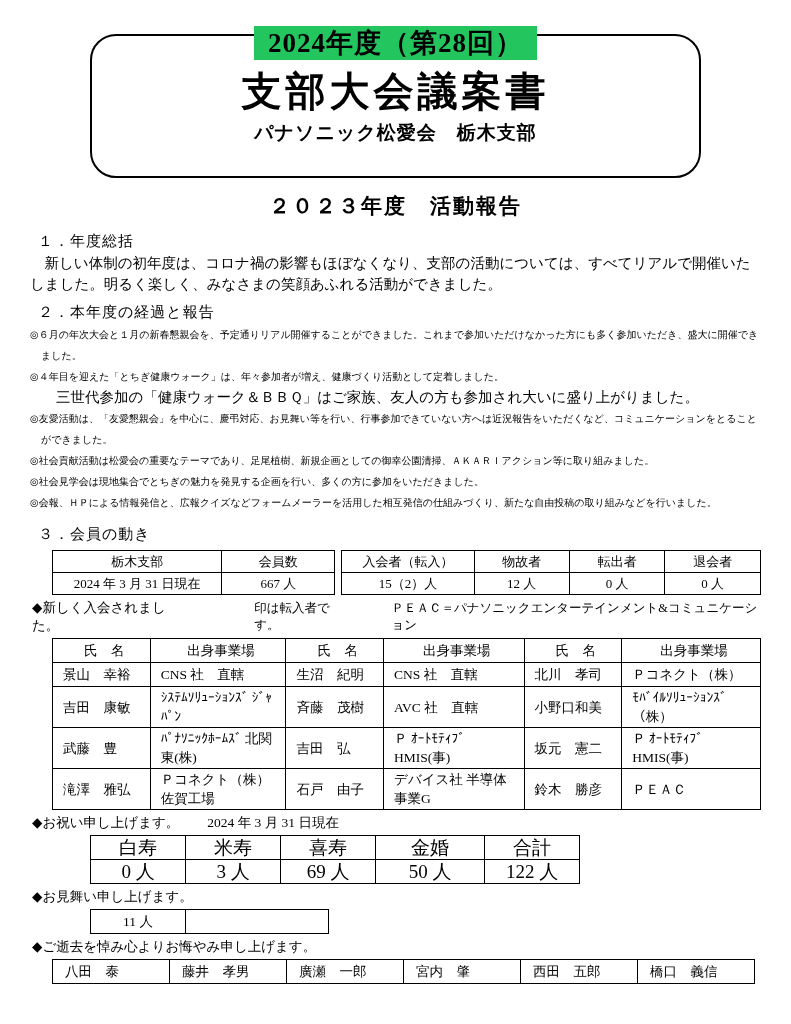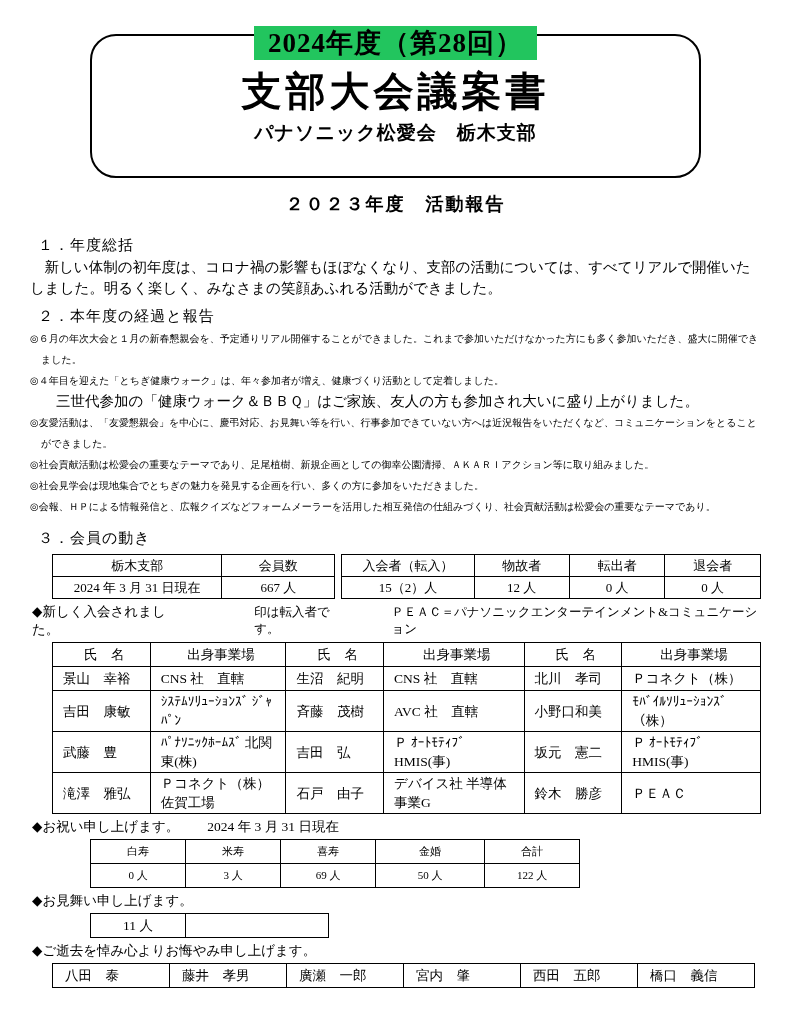--- a/index.html
+++ b/index.html
@@ -65,25 +65,25 @@
     font-size: 19px;
     font-weight: bold;
     letter-spacing: 1px;
     line-height: 26px;
     margin-top: 2px;
   }
 
   
   .doc-title {
     text-align: center;
-    font-size: 18px;
+    font-size: 21px;
     font-weight: bold;
     letter-spacing: 2px;
     margin-top: 14px;
-    margin-bottom: 20px;
+    margin-bottom: 12px;
   }
 
   h2.sec {
     font-size: 15px;
     font-weight: normal;
     margin: 8px 0 2px 8px;
     letter-spacing: 1px;
   }
   p.body {
     font-size: 14.5px;
@@ -139,21 +139,21 @@
     padding-left: 10px;
     height: 21px;
     font-size: 13.5px;
   }
   .t-names td.shaded { background: #ebebeb; }
   .t-names td.ctr { text-align: center; }
   .small { font-size: 10.5px; }
   .xsmall { font-size: 9.5px; }
 
   .t-celebr { margin-left: 60px; margin-top: 3px; }
-  .t-celebr td { width: 86px; height: 21px; font-size: 11px; margin-left: 48px;}
+  .t-celebr td { width: 86px; height: 21px; font-size: 19px; margin-left: 48px;}
   .t-celebr td.wide { width: 100px; }
 
   .t-sick { margin-left: 60px; margin-top: 3px; }
   .t-sick td { width: 86px; height: 21px; font-size: 13.5px; }
   .t-sick td.blank { width: 134px; border-left: 1px solid #000;}
 
   .t-mourn { margin-left: 22px; margin-top: 3px; }
   .t-mourn td {
     text-align: left;
     padding-left: 12px;
@@ -190,21 +190,21 @@
 
   <p class="bullet"><span>◎</span><span>４年目を迎えた「とちぎ健康ウォーク」は、年々参加者が増え、健康づくり活動として定着しました。</span></p>
   <p class="indent1">三世代参加の「健康ウォーク＆ＢＢＱ」はご家族、友人の方も参加され大いに盛り上がりました。</p>
 
   <p class="bullet"><span>◎</span><span>友愛活動は、「友愛懇親会」を中心に、慶弔対応、お見舞い等を行い、行事参加できていない方へは近況報告をいただくなど、コミュニケーションをとることができました。</span></p>
 
   <p class="bullet"><span>◎</span><span>社会貢献活動は松愛会の重要なテーマであり、足尾植樹、新規企画としての御幸公園清掃、ＡＫＡＲＩアクション等に取り組みました。</span></p>
 
   <p class="bullet"><span>◎</span><span>社会見学会は現地集合でとちぎの魅力を発見する企画を行い、多くの方に参加をいただきました。</span></p>
 
-  <p class="bullet"><span>◎</span><span>会報、ＨＰによる情報発信と、広報クイズなどフォームメーラーを活用した相互発信の仕組みづくり、社会貢献活動は松愛会の重要なテーマであり。</span></p>
+  <p class="bullet"><span>◎</span><span>会報、ＨＰによる情報発信と、広報クイズなどフォームメーラーを活用した相互発信の仕組みづくり、新たな自由投稿の取り組みなどを行いました。</span></p>
 
   <h2 class="sec" style="margin-top:12px;">３．会員の動き</h2>
 
   <div class="stats-wrap">
     <table>
       <tbody>
           <tr>
         <td style="width:170px;">栃木支部</td>
         <td style="width:110px;">会員数</td>
       </tr>

